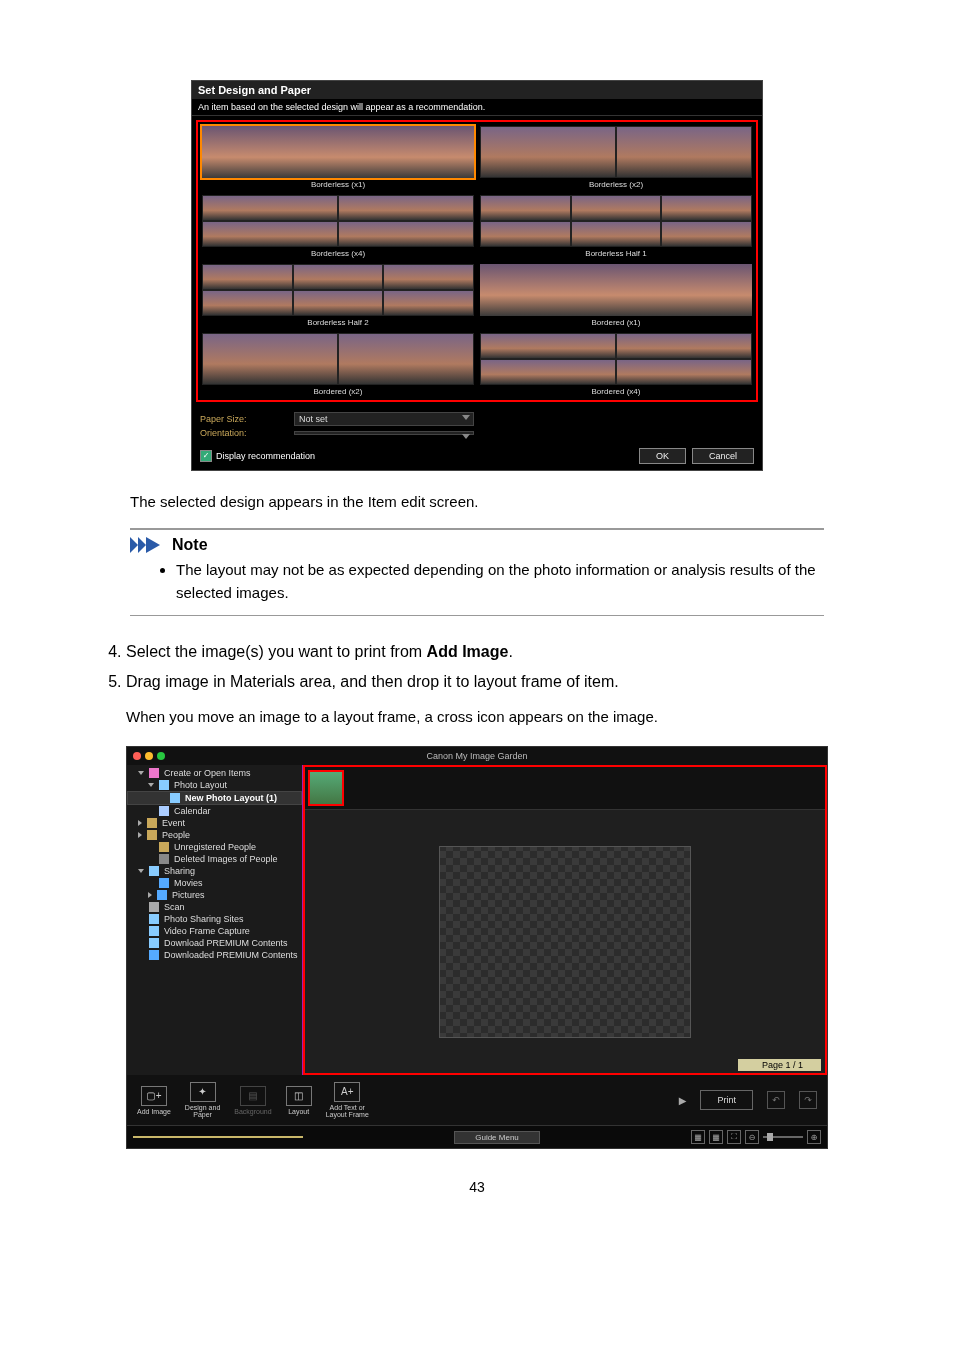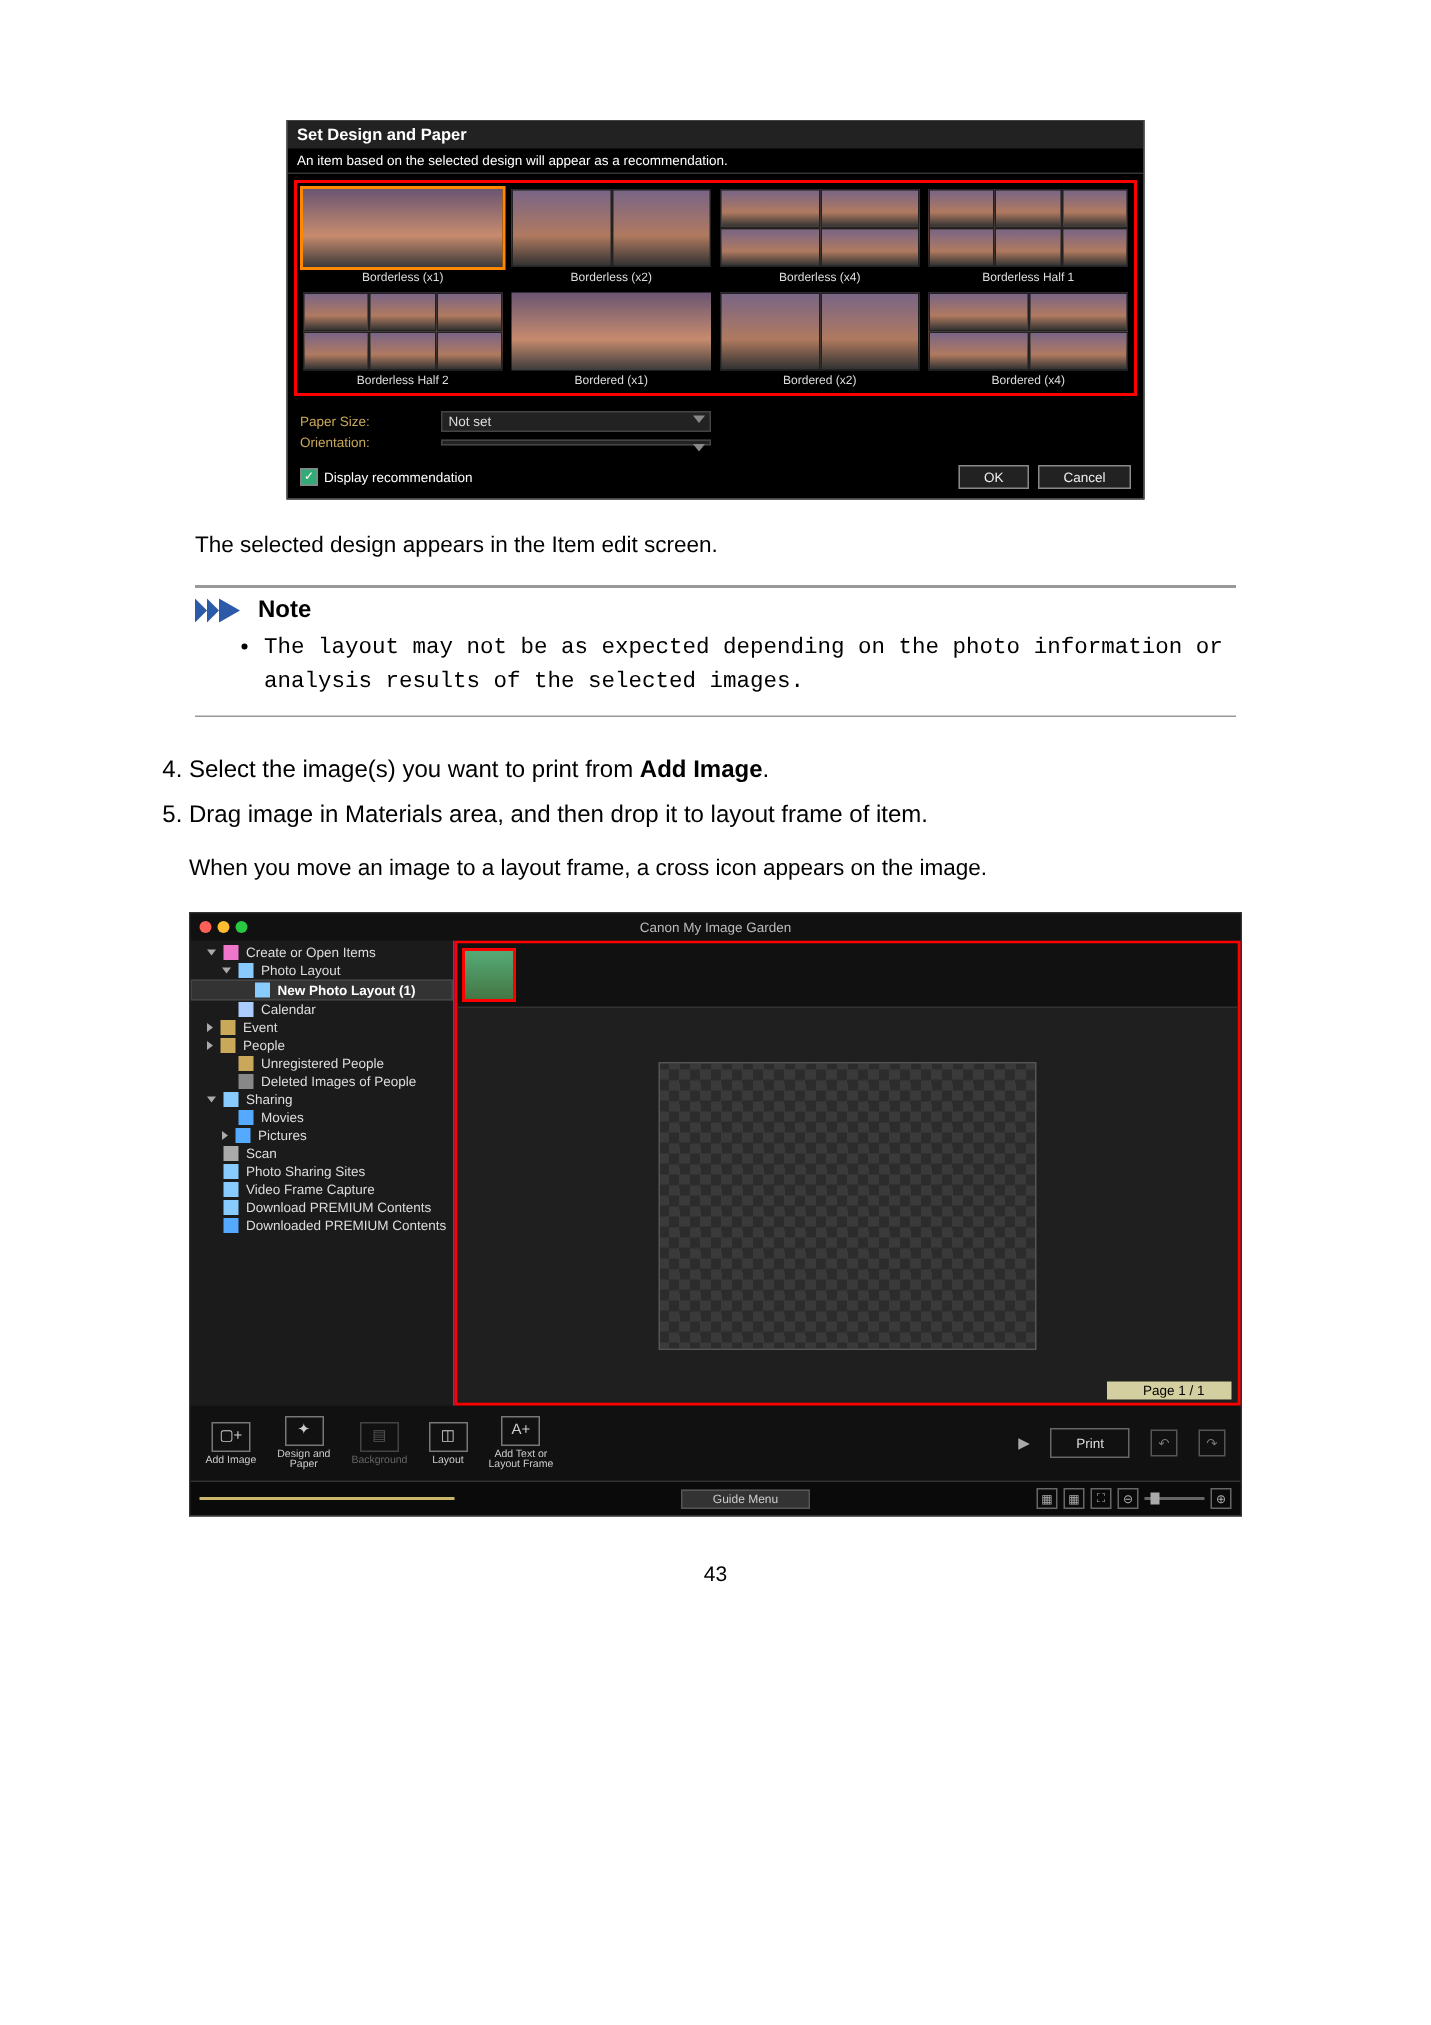--- a/index.html
+++ b/index.html
@@ -42,21 +42,21 @@
     margin: 4px;
     padding: 4px;
   }
   .design-list-head {
     font-weight: bold;
     font-size: 10px;
     padding: 2px 2px 6px 2px;
   }
   .design-grid {
     display: grid;
-    grid-template-columns: repeat(4, 1fr);
+    grid-template-columns: repeat(2, 1fr);
     gap: 6px 6px;
   }
   .design-cell {
     text-align: center;
   }
   .design-cell.selected .thumb {
     outline: 2px solid #f80;
   }
   .thumb {
     height: 52px;
@@ -159,21 +159,20 @@
     gap: 6px;
     padding: 6px 0 4px 0;
     font-weight: bold;
     font-size: 16px;
   }
   .note-head svg { flex: none; }
   .note-ul {
     margin: 0 0 10px 30px;
     padding-left: 16px;
     line-height: 1.55;
-    font-family: Liberation Mono, monospace;
   }
   ol.steps {
     margin: 0 0 0 36px;
     padding-left: 30px;
   }
   ol.steps li {
     margin-bottom: 6px;
     font-size: 16px;
     line-height: 1.55;
   }

